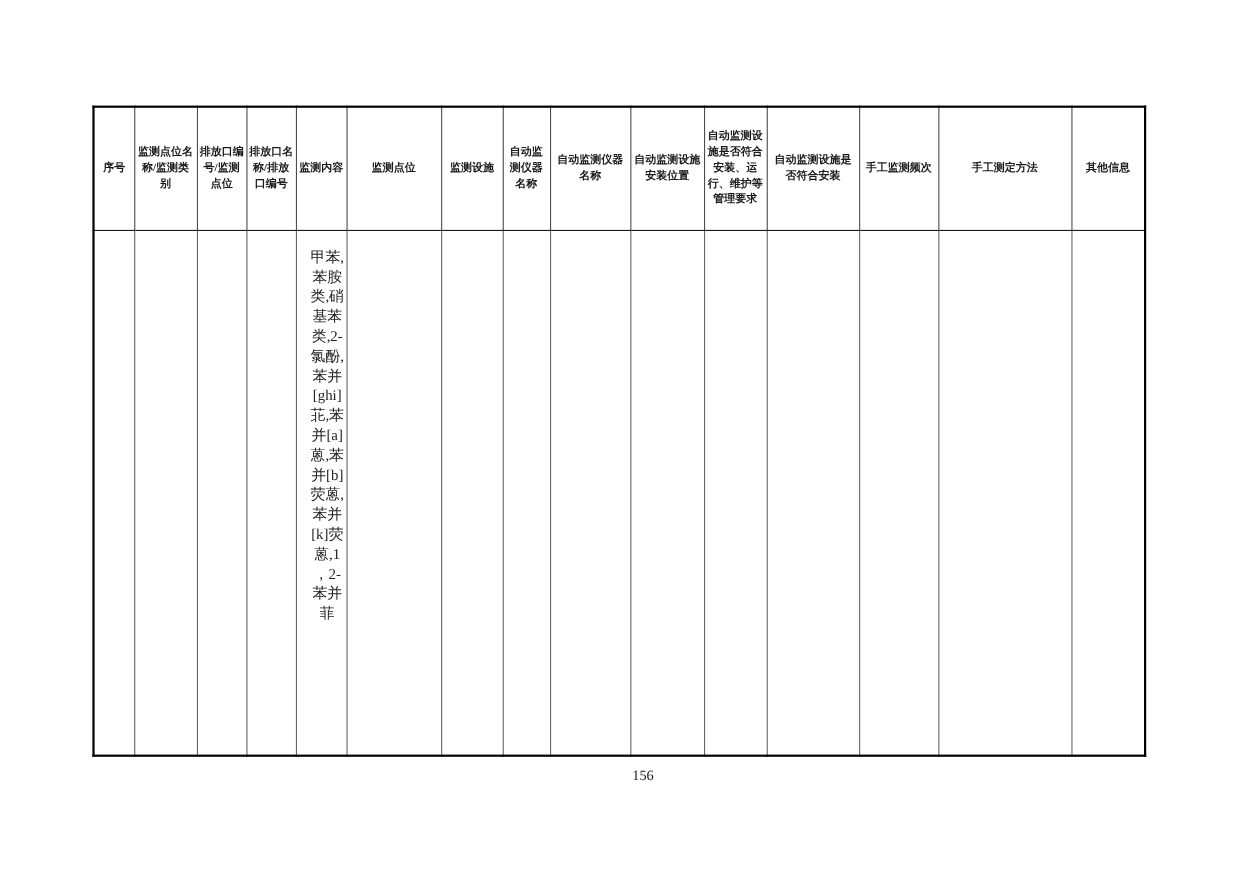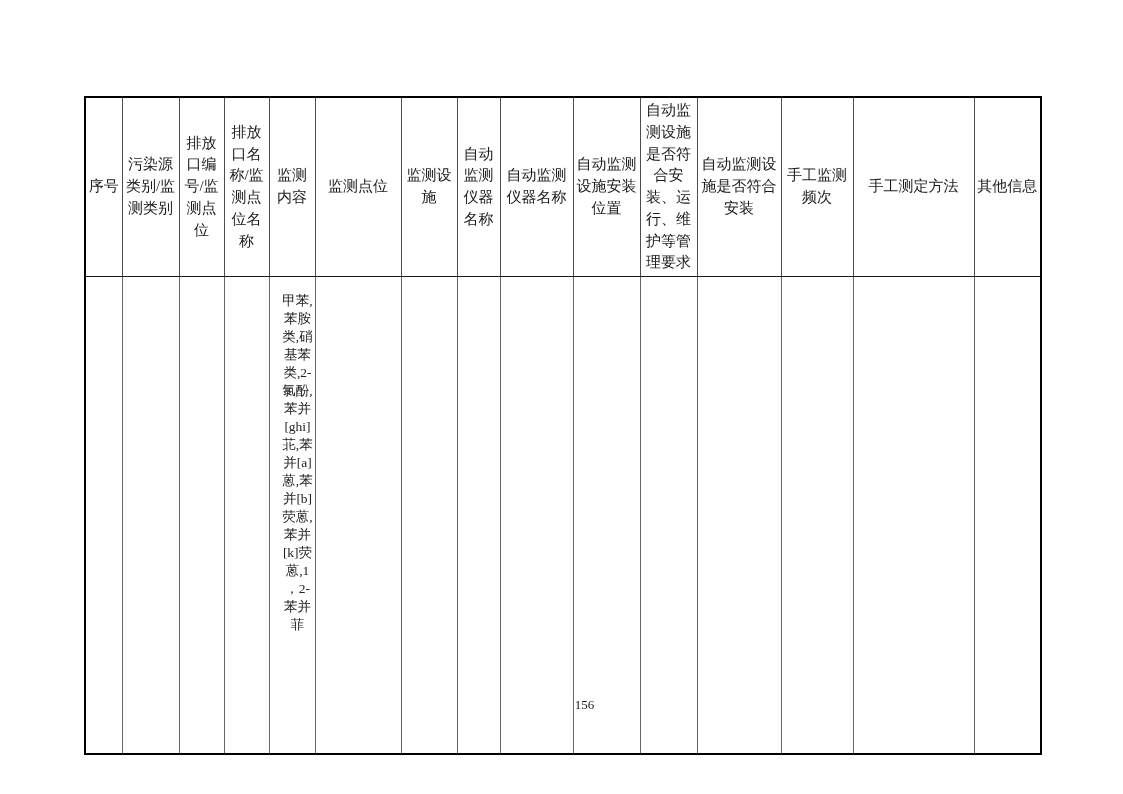--- a/index.html
+++ b/index.html
@@ -26,22 +26,22 @@
     left: 84px;
     top: 96px;
     width: 956px;
     border-collapse: collapse;
     table-layout: fixed;
     border: 2px solid #000000;
   }
   table.monitoring th {
     border: 1px solid #4d4d4d;
     border-bottom: 1px solid #1a1a1a;
-    font-weight: normal;
-    font-size: 15px;
+    font-weight: bold;
+    font-size: 10px;
     line-height: 1.45;
     text-align: center;
     vertical-align: middle;
     padding: 2px 2px;
     height: 107px;
     overflow: hidden;
   }
   table.monitoring td {
     border: 1px solid #666666;
     vertical-align: top;
@@ -92,23 +92,23 @@
       <col style="width:67px">
         <col style="width:57px">
         <col style="width:84px">
       <col style="width:72px">
         <col style="width:121px">
         <col style="width:67px">
     </colgroup>
     <thead>
       <tr>
         <th>序号</th>
-        <th>污染源类别/监测类别</th>
+        <th>监测点位名称/监测类别</th>
         <th>排放口编号/监测点位</th>
-        <th>排放口名称/监测点位名称</th>
+        <th>排放口名称/排放口编号</th>
         <th>监测内容</th>
         <th>监测点位</th>
         <th>监测设施</th>
         <th>自动监测仪器名称</th>
         <th>自动监测仪器名称</th>
         <th>自动监测设施安装位置</th>
         <th>自动监测设施是否符合安装、运行、维护等管理要求</th>
         <th>自动监测设施是否符合安装</th>
         <th>手工监测频次</th>
         <th>手工测定方法</th>

